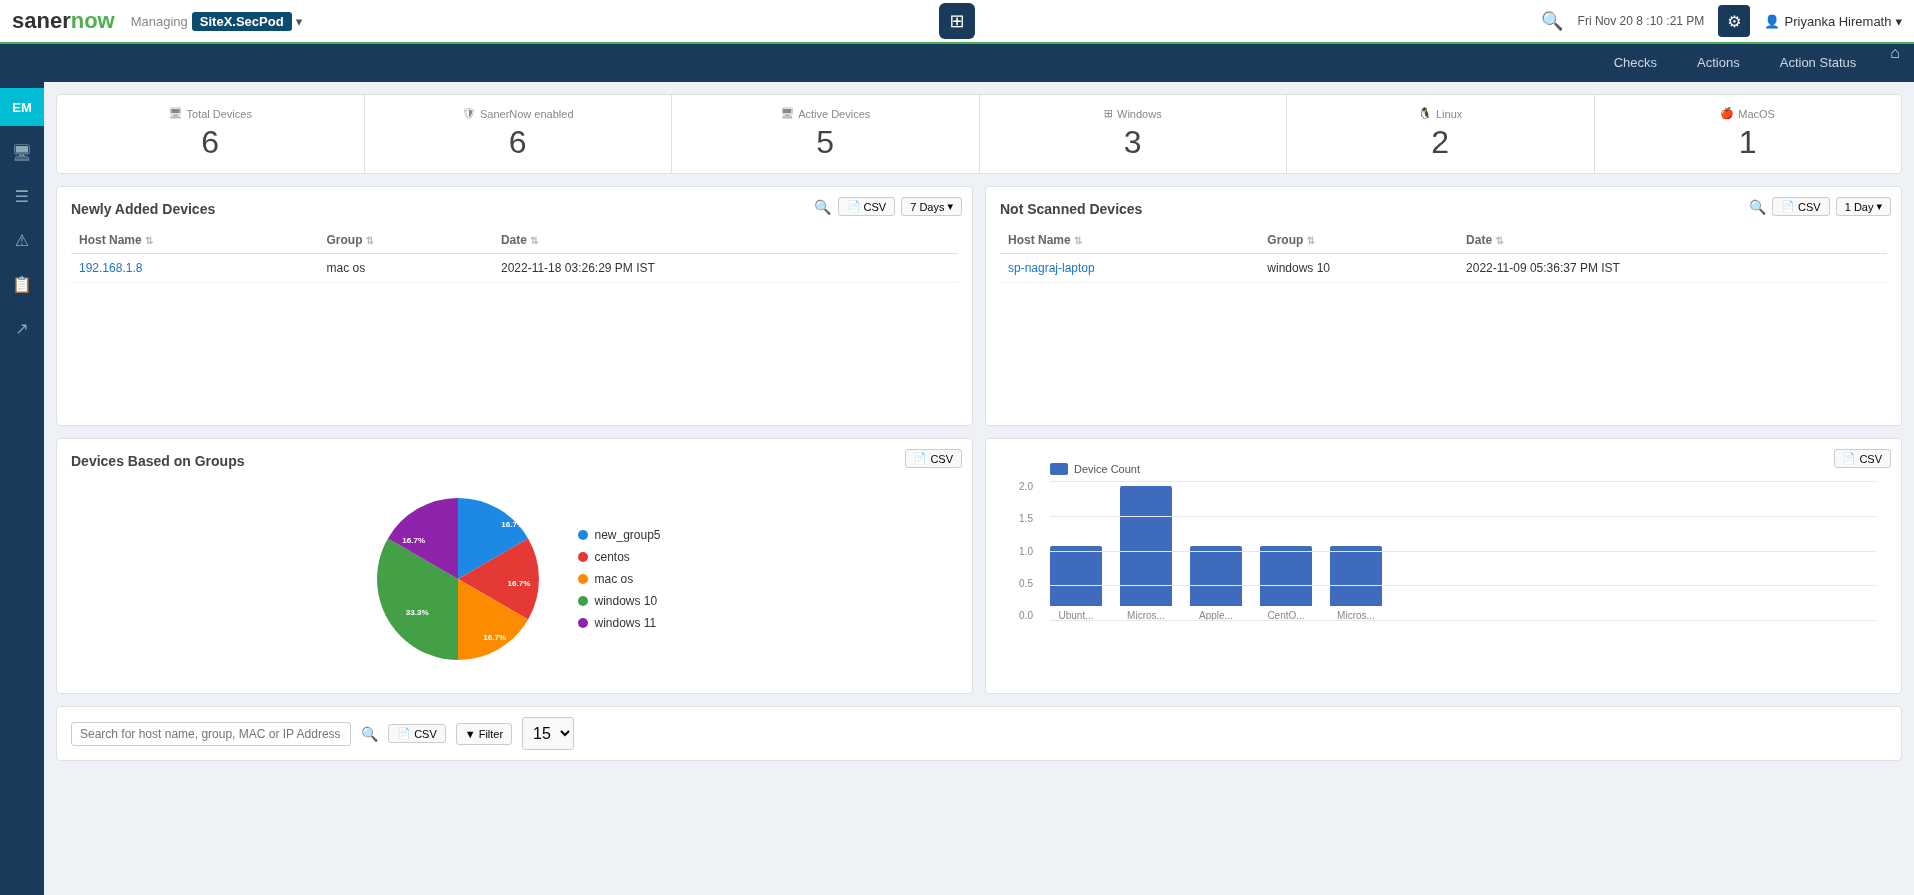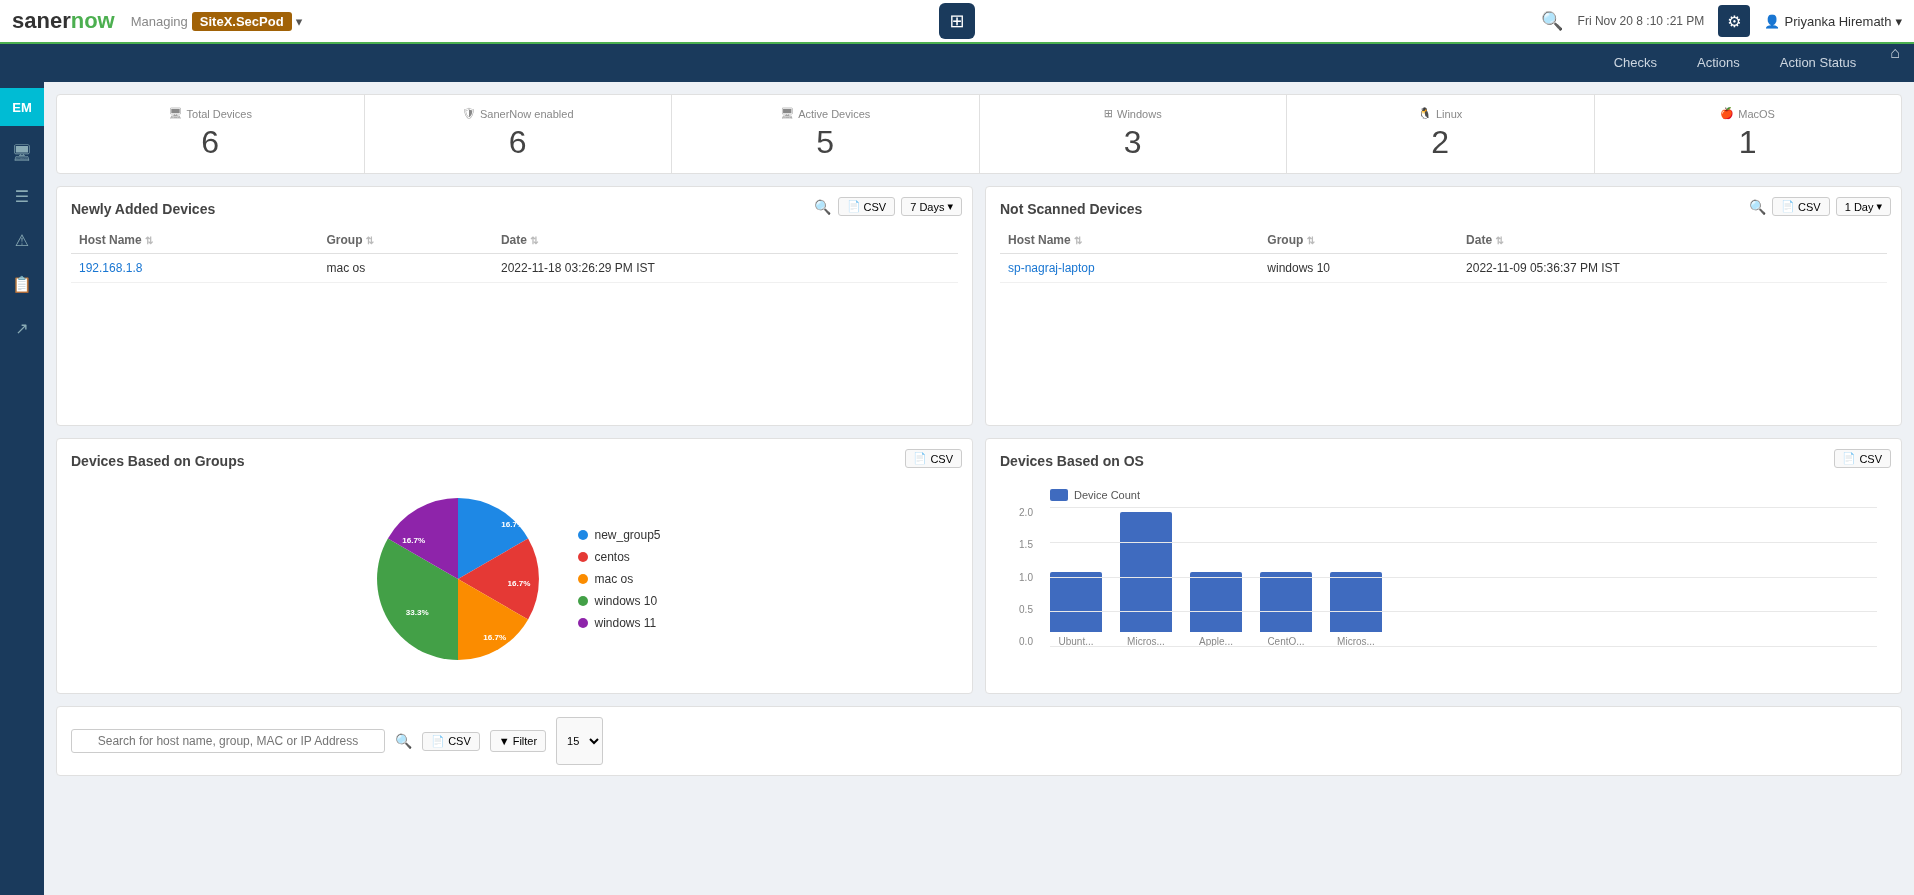--- a/index.html
+++ b/index.html
@@ -8,21 +8,21 @@
     
     .top-bar {
       display: flex; align-items: center; background: #fff;
       border-bottom: 2px solid #4caf50; height: 44px; padding: 0 12px; position: relative;
     }
     .logo { display: flex; align-items: center; font-size: 22px; font-weight: bold; margin-right: 16px; }
     .logo-saner { color: #333; }
     .logo-now { color: #4caf50; }
     .managing-text { color: #888; font-size: 13px; margin-right: 4px; }
     .site-badge {
-      background: #a16207; color: #fff; padding: 2px 8px; border-radius: 3px;
+      background: #0c4a6e; color: #fff; padding: 2px 8px; border-radius: 3px;
       font-size: 13px; font-weight: bold; margin-right: 4px;
     }
     .dropdown-arrow { color: #555; cursor: pointer; }
     .grid-icon-btn {
       position: absolute; left: 50%; transform: translateX(-50%);
       background: #1a3a5c; border-radius: 6px; width: 36px; height: 36px;
       display: flex; align-items: center; justify-content: center; cursor: pointer;
     }
     .grid-icon-btn span { color: #fff; font-size: 18px; }
     .top-bar-right { margin-left: auto; display: flex; align-items: center; gap: 14px; }
@@ -132,29 +132,29 @@
     .grid-line { border-top: 1px solid #e8e8e8; width: 100%; }
 
     
     .all-devices-bar {
       background: #fff; border: 1px solid #e0e0e0; border-radius: 4px;
       padding: 10px 14px; display: flex; align-items: center; gap: 10px;
     }
     .all-devices-title { font-size: 14px; font-weight: bold; color: #444; flex: 1; }
     .search-input-bar {
       border: 1px solid #ccc; border-radius: 3px; padding: 4px 8px;
-      font-size: 12px; width: 314px; color: #aaa; text-align: center;
+      font-size: 12px; width: 280px; color: #aaa;
     }
     .filter-btn {
       border: 1px solid #ccc; background: #f9f9f9; border-radius: 3px;
       padding: 4px 8px; font-size: 11px; cursor: pointer; display: flex; align-items: center; gap: 3px;
     }
     .page-size-select {
       border: 1px solid #ccc; background: #f9f9f9; border-radius: 3px;
-      padding: 16px 6px; font-size: 11px; cursor: pointer;
+      padding: 6px 6px; font-size: 16px; cursor: pointer;
     }
   </style>
 </head>
 <body>
 
 <div class="top-bar">
   <div class="logo">
     <span class="logo-saner">saner</span>
       <span class="logo-now">now</span>
   </div>
@@ -366,21 +366,20 @@
               </div>
               <div class="legend-item">
                 <div class="legend-dot" style="background:#8e24aa"></div>
                 <span>windows 11</span>
               </div>
             </div>
           </div>
         </div>
 
         <div class="dash-card">
-          <div class="card-title">Devices Based on OS</div>
           <div class="card-toolbar">
             <button class="csv-btn">
               <span>📄</span>
               <span>CSV</span>
             </button>
           </div>
           <div class="bar-chart-area">
             <div class="chart-legend-top">
               <div class="chart-legend-box"></div>
               <span class="chart-legend-label">Device Count</span>

